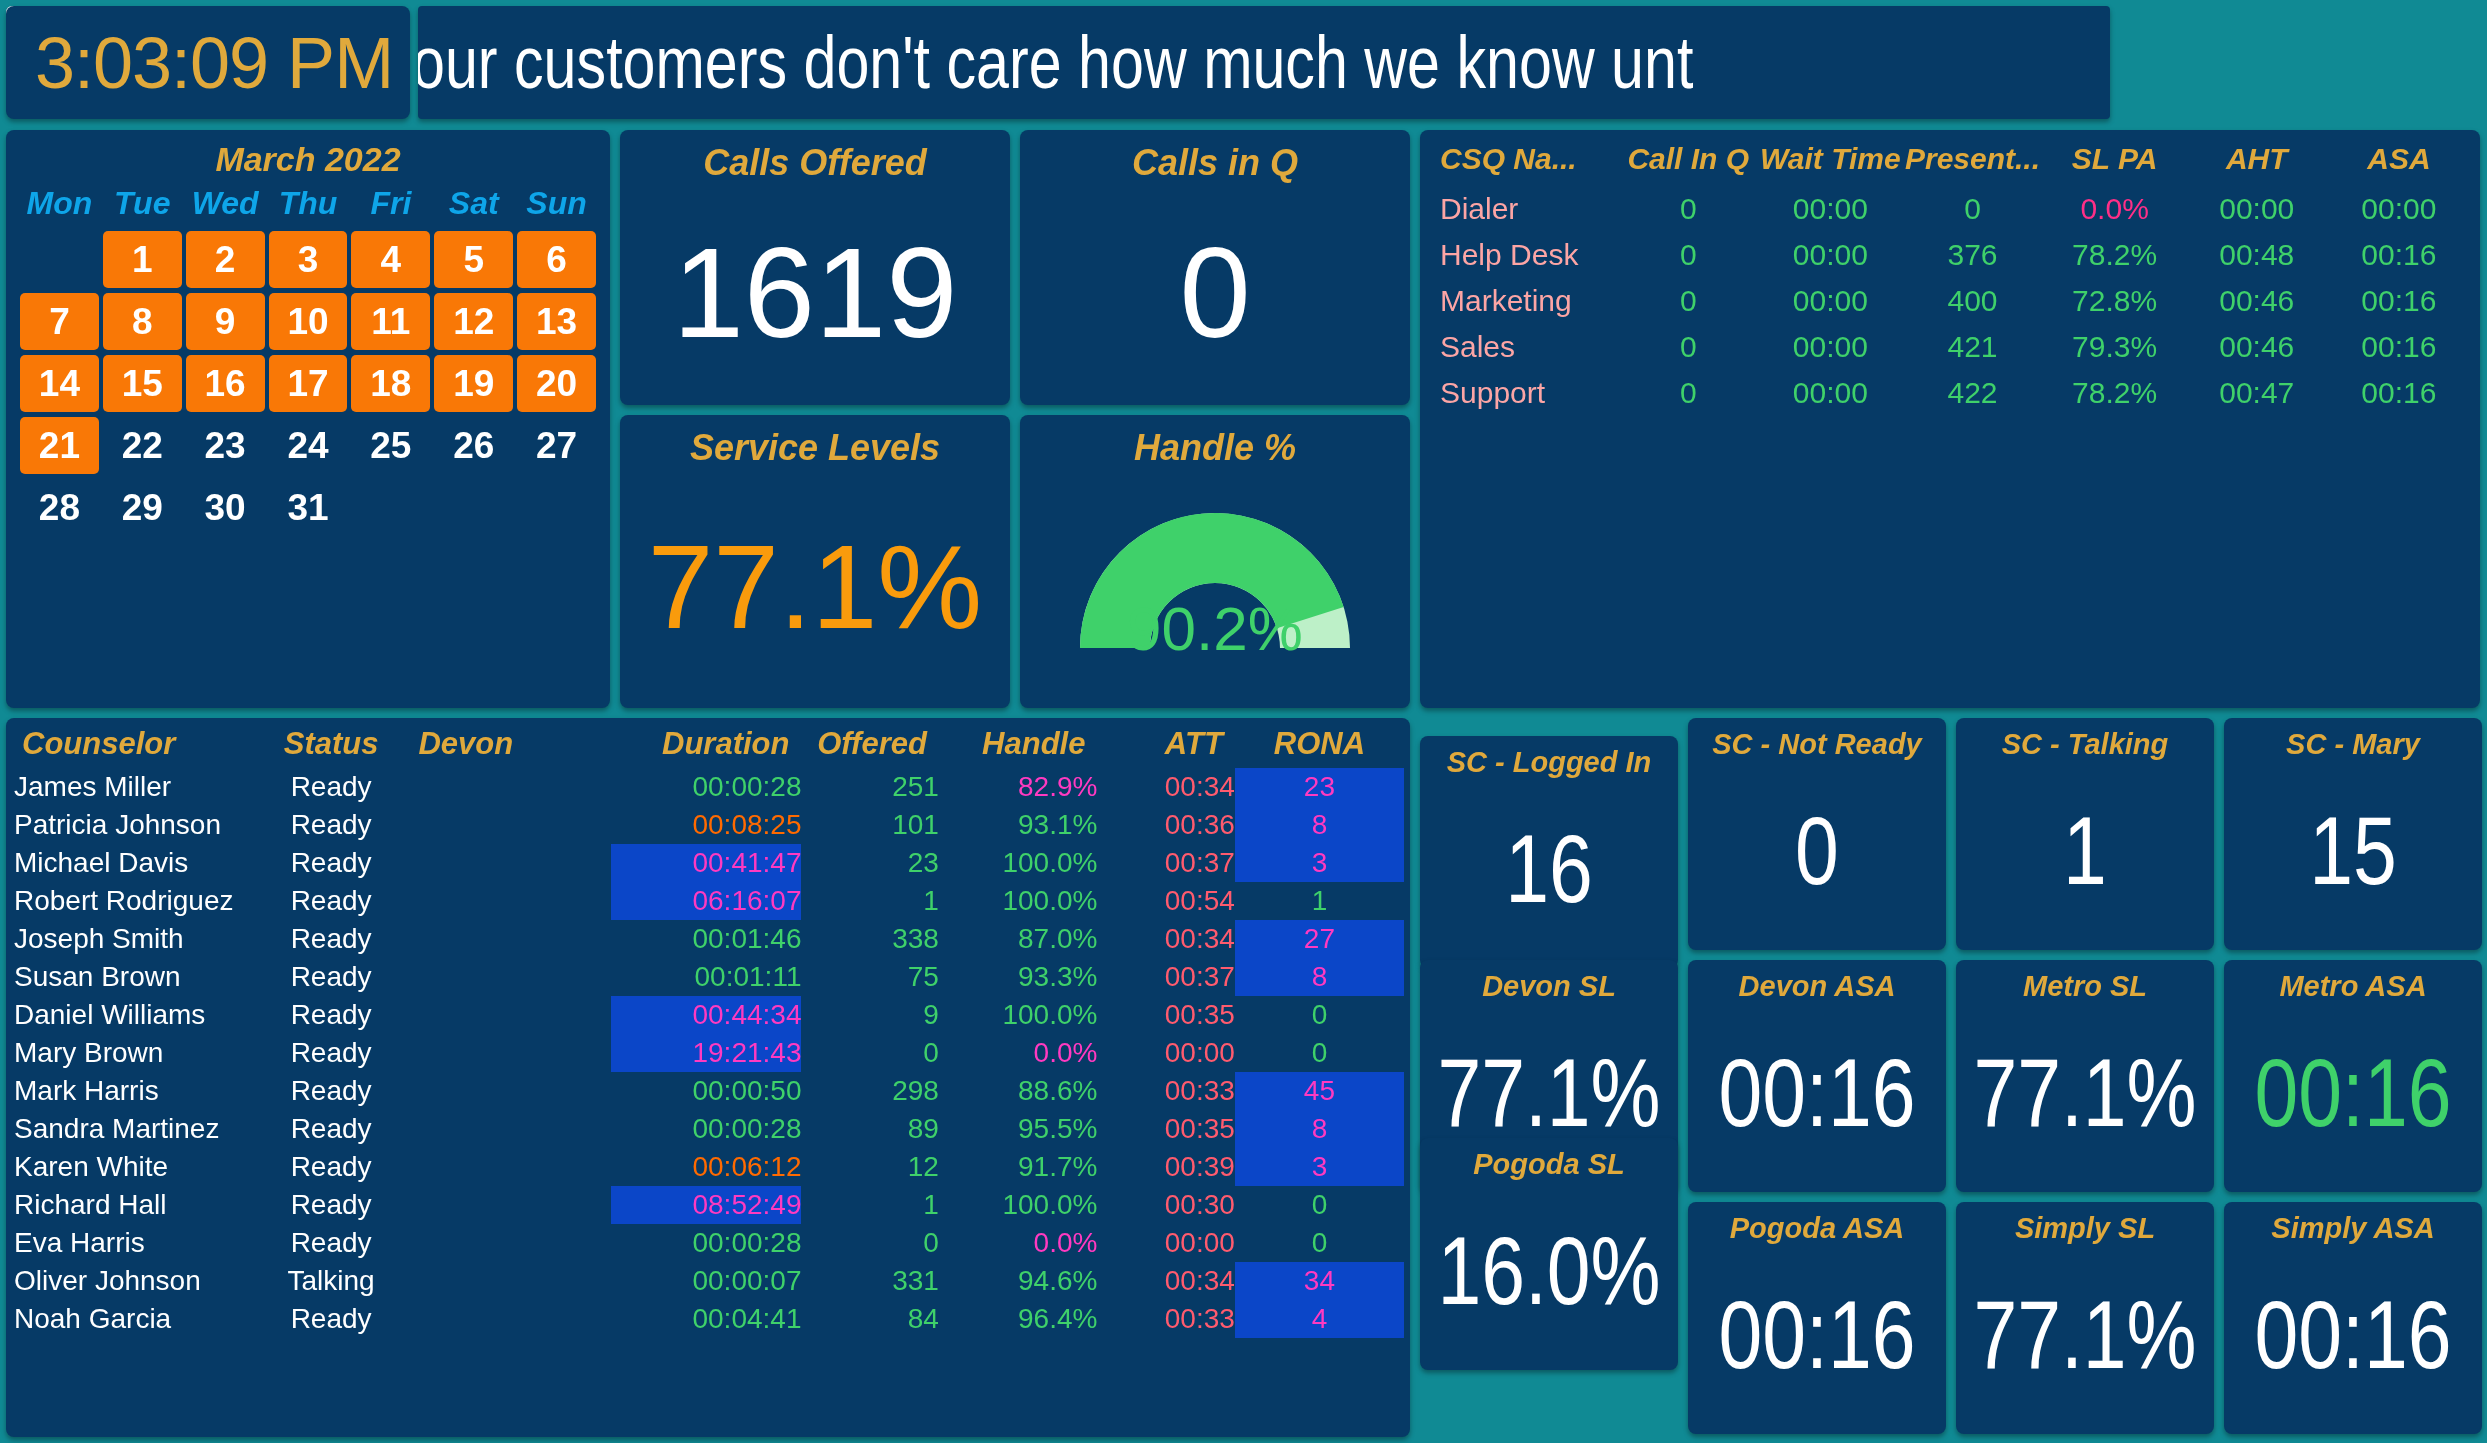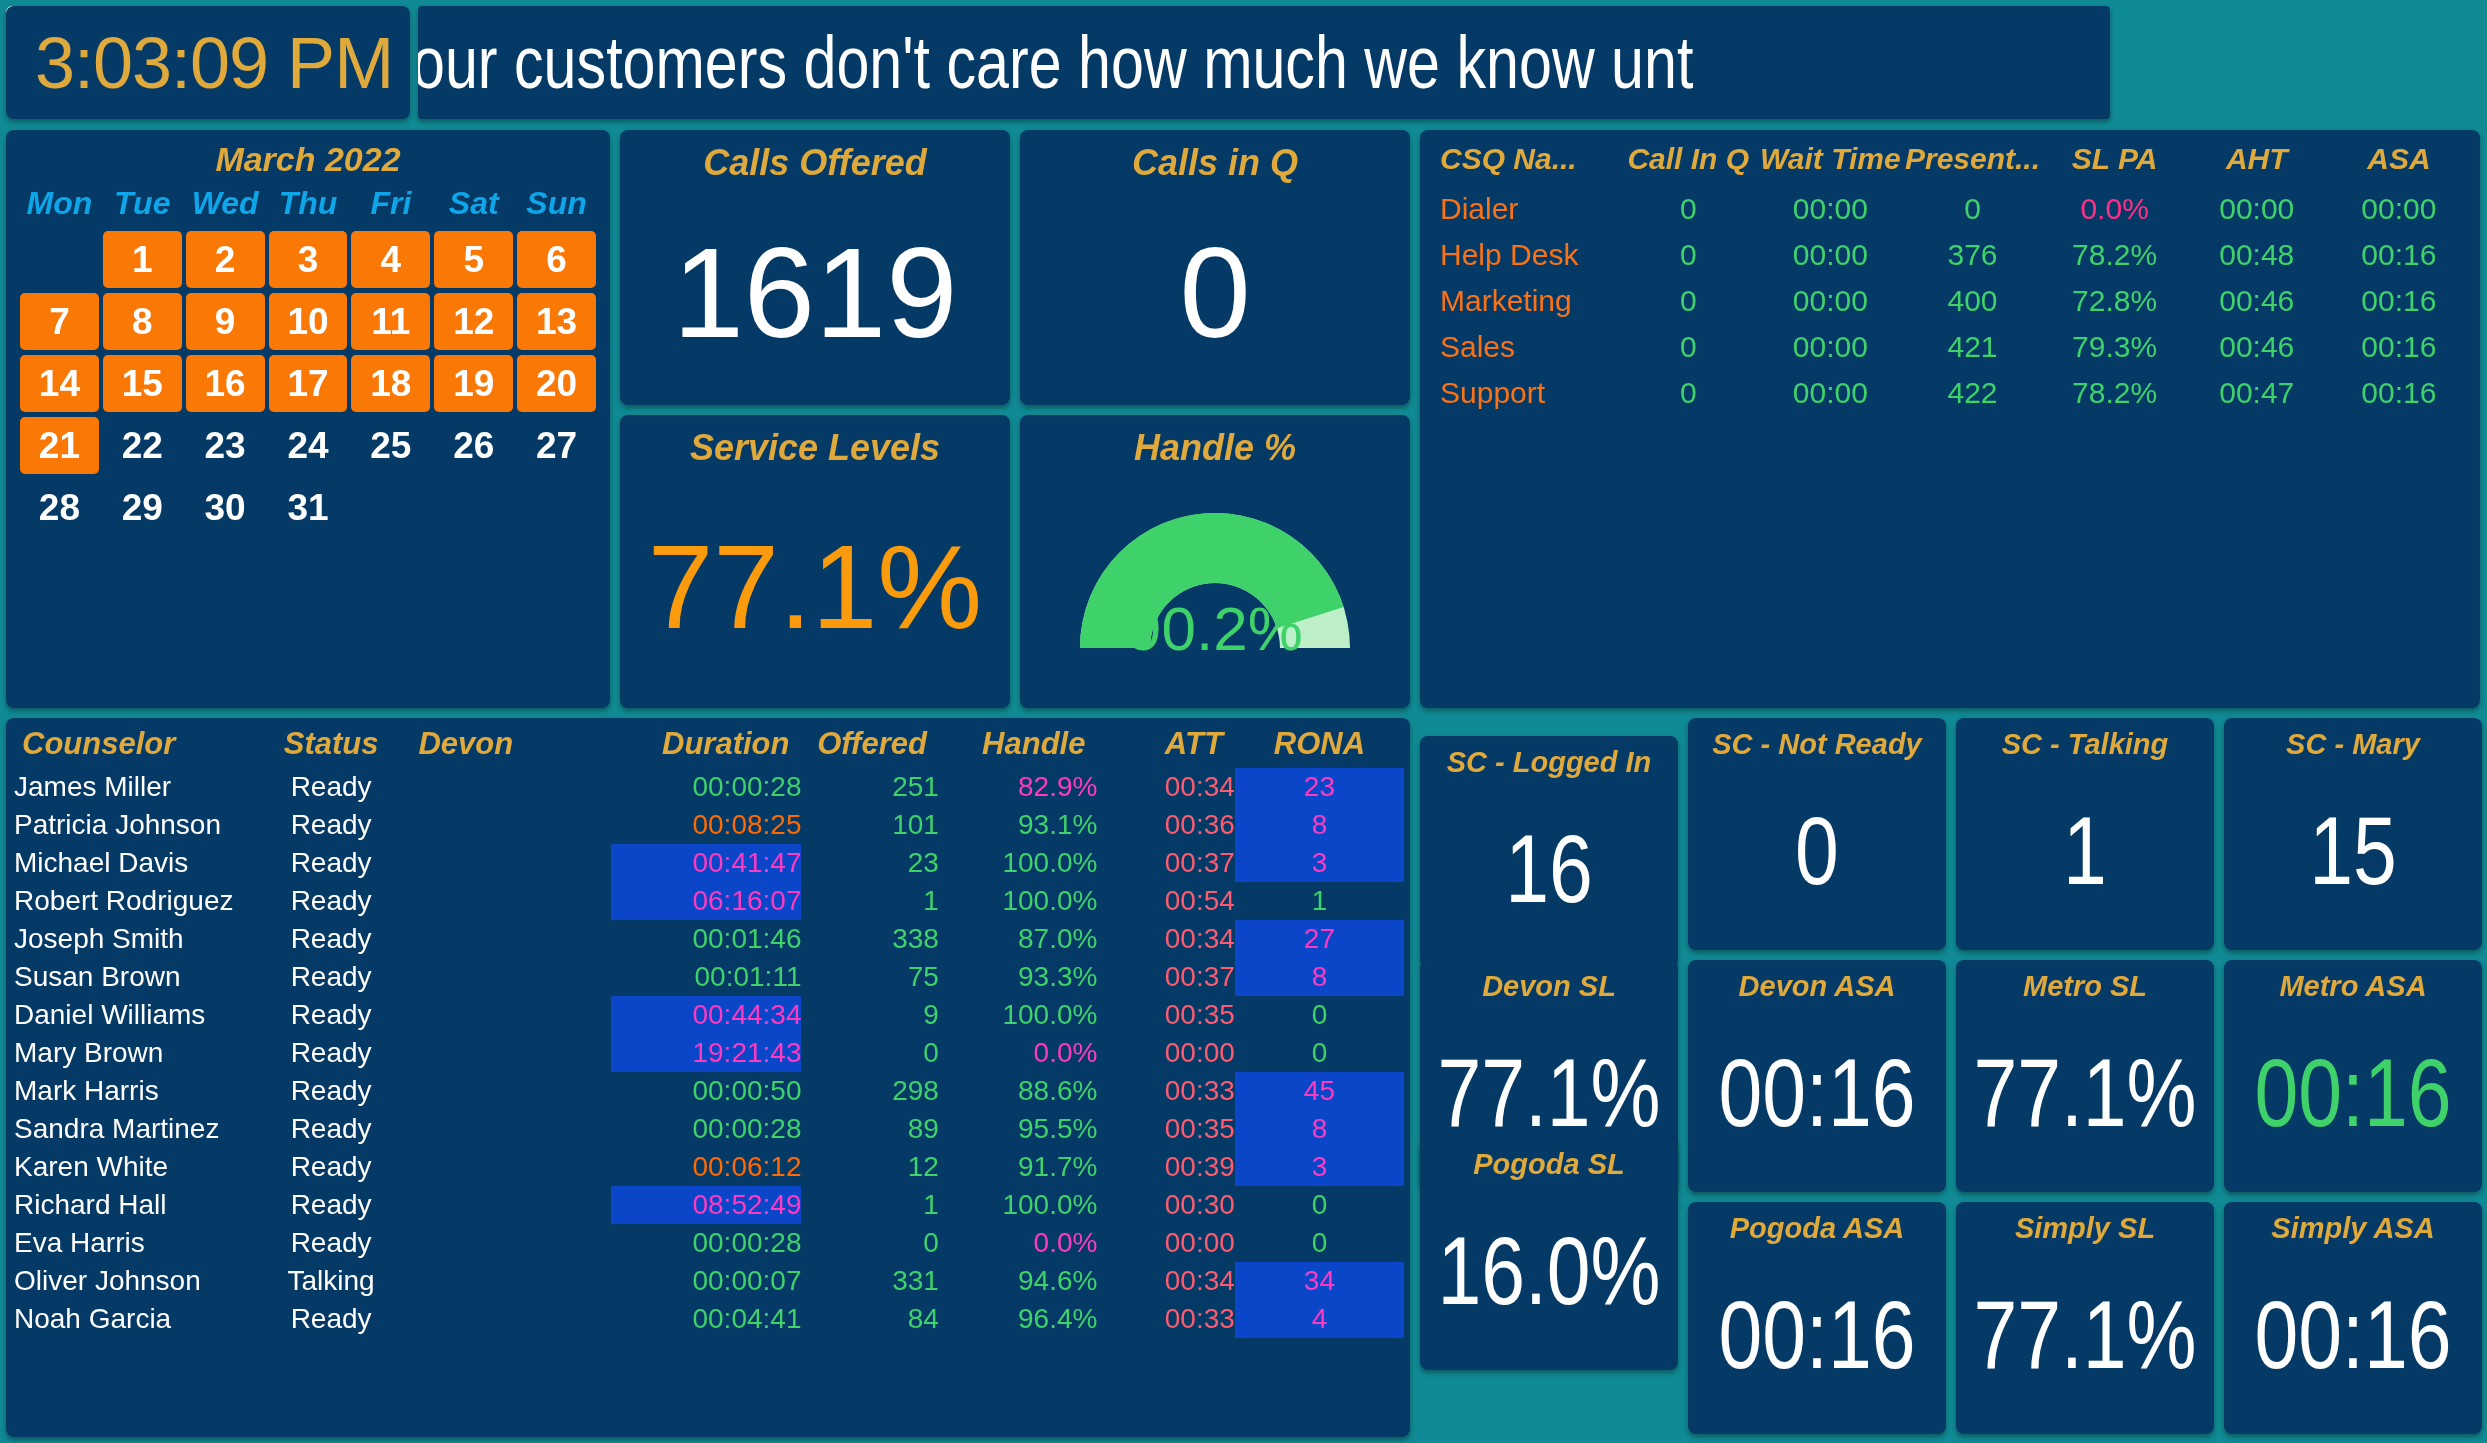--- a/index.html
+++ b/index.html
@@ -106,21 +106,21 @@
   
   #csq-panel { left: 1420px; top: 130px; width: 1060px; height: 578px; padding: 12px 10px 0 10px; }
   #csq-table { width: 100%; border-collapse: collapse; table-layout: fixed; }
   #csq-table th {
     color: #e0a93c; font-style: italic; font-weight: bold;
     font-size: 30px; text-align: center; padding-bottom: 10px;
     white-space: nowrap; overflow: hidden;
   }
   #csq-table th.name-col { text-align: left; padding-left: 10px; width: 18%; }
   #csq-table td { font-size: 30px; text-align: center; padding: 6px 0; color: #3fd16a; }
-  #csq-table td.name-col { text-align: left; padding-left: 10px; color: #f97316; }
+  #csq-table td.name-col { text-align: left; padding-left: 10px; color: #fca5a5; }
   #csq-table td.bad { color: #ff2f87; }
 
   
   #counselor-panel { left: 6px; top: 718px; width: 1404px; height: 719px; padding: 8px 6px 0 8px; }
   #counselor-table { width: 100%; border-collapse: collapse; table-layout: fixed; }
   #counselor-table th {
     color: #e0a93c; font-style: italic; font-weight: bold;
     font-size: 31px; padding-bottom: 6px; white-space: nowrap;
   }
   #counselor-table th.l { text-align: left; padding-left: 8px; }

